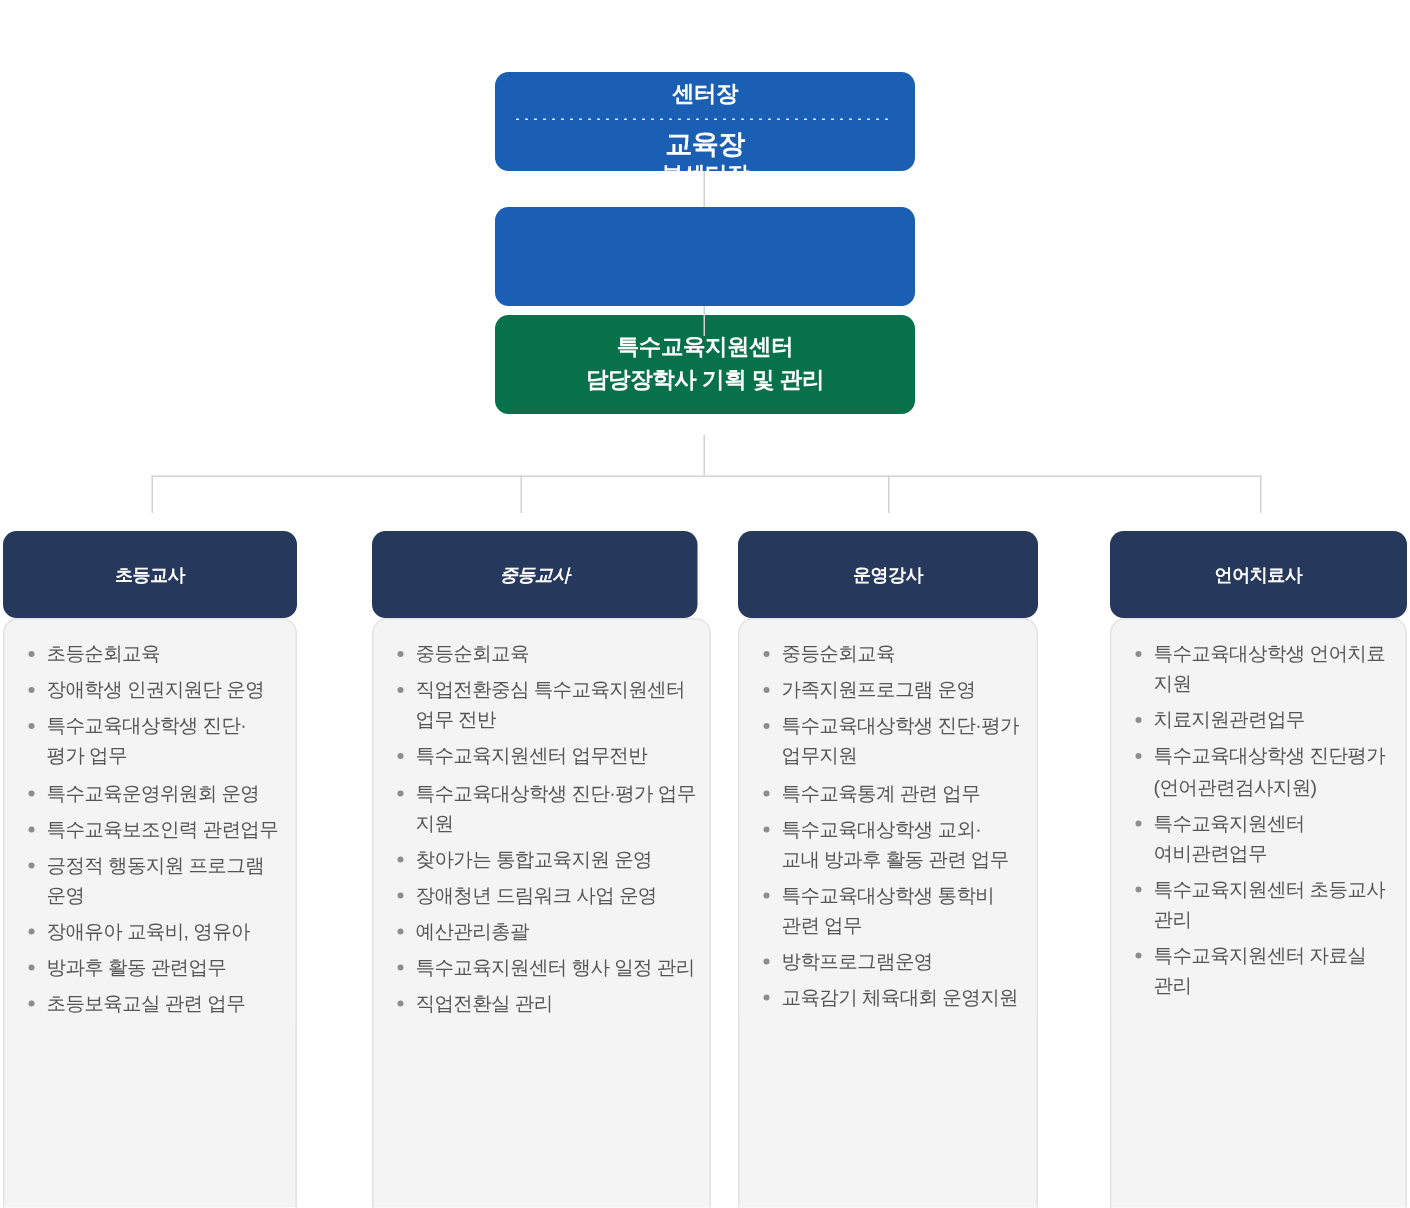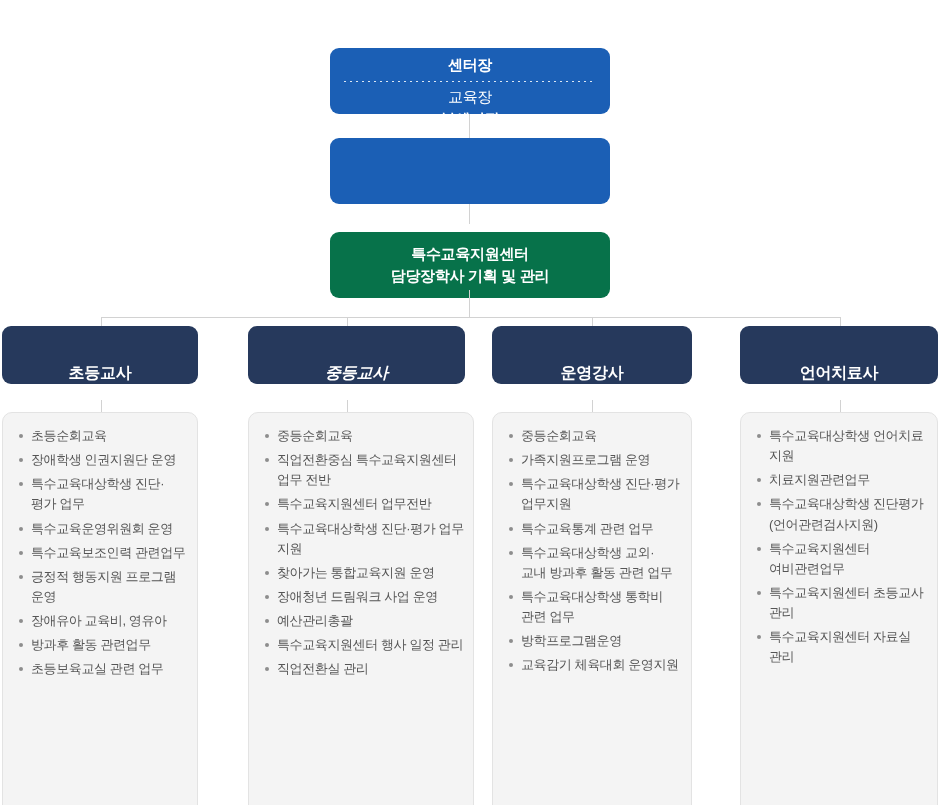--- a/index.html
+++ b/index.html
@@ -30,55 +30,55 @@
   }
   .topbox .t-dots {
     width: calc(100% - 28px);
     height: 1px;
     margin: 7px 0 6px 0;
     background-image: repeating-linear-gradient(to right,
         rgba(255,255,255,0.85) 0px, rgba(255,255,255,0.85) 2px,
         rgba(255,255,255,0) 2px, rgba(255,255,255,0) 6px);
   }
   .topbox .t-sub {
-    font-size: 15px;
-    font-weight: normal;
+    font-size: 18px;
+    font-weight: bold;
     letter-spacing: -0.3px;
     line-height: 1.15;
   }
   .topbox.two-line .t-title { line-height: 1.45; }
 
   
   #box-center   { left: 330px; top: 2px;   width: 280px; height: 66px;  background: #1b5fb5; }
   #box-deputy   { left: 330px; top: 92px;  width: 280px; height: 66px;  background: #1b5fb5; gap: 37px; }
-  #box-support  { left: 330px; top: 186px; width: 280px; height: 66px;  background: #07724a; }
+  #box-support  { left: 330px; top: 164px; width: 280px; height: 66px;  background: #07724a; }
 
   
   .vline  { position: absolute; width: 1px; background: #d2d2d2; }
   .hline  { position: absolute; height: 1px; background: #d2d2d2; }
 
   #link-center-deputy { left: 469px; top: 68px;  height: 24px; }
   #link-deputy-sup    { left: 469px; top: 158px; height: 20px; }
   #link-sup-bus       { left: 469px; top: 244px; height: 27px; }
   #bus                { left: 101px; top: 271px; width: 740px; }
 
   .branch-drop { position: absolute; top: 271px; height: 25px; width: 1px; background: #d2d2d2; }
   .head-drop   { position: absolute; top: 354px; height: 12px; width: 1px; background: #d2d2d2; }
 
   
   .colhead {
     position: absolute;
-    top: 280px; height: 58px;
+    top: 308px; height: 58px;
     background: #26395c;
     border-radius: 9px;
     color: #ffffff;
-    font-size: 16px;
+    font-size: 12px;
     font-weight: bold;
     letter-spacing: -0.3px;
-    display: flex; align-items: flex-end; justify-content: center;
+    display: flex; align-items: center; justify-content: center;
   }
 
   
   .colpanel {
     position: absolute;
     top: 366px;
     background: #f4f4f4;
     border: 1px solid #e3e3e3;
     border-radius: 10px;
     padding: 13px 9px 12px 14px;

